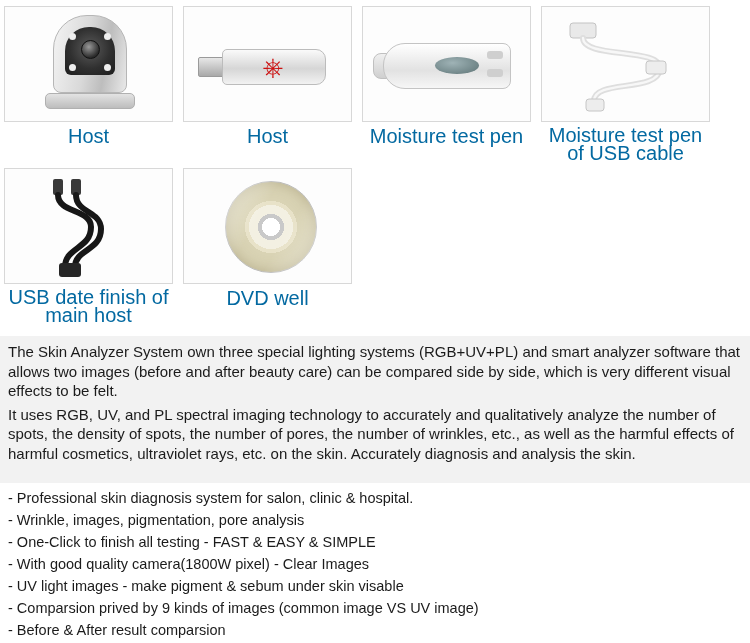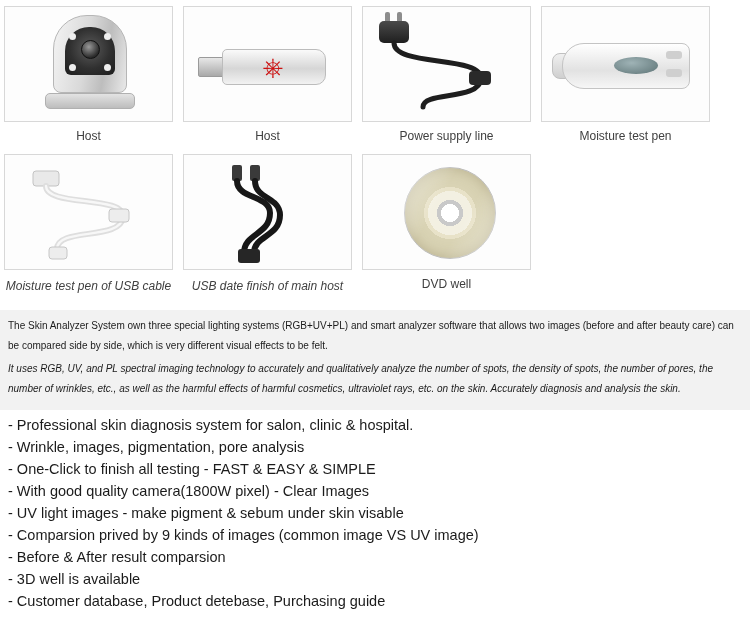--- a/index.html
+++ b/index.html
@@ -31,27 +31,27 @@
   .thumb {
     width: 169px;
     height: 116px;
     border: 1px solid #d8d8d8;
     background: #fdfdfd;
     position: relative;
     overflow: hidden;
   }
   .caption {
     text-align: center;
-    font-size: 12px;
-    color: #404040;
+    font-size: 20px;
+    color: #0369a1;
     line-height: 17px;
     padding: 6px 0 4px 0;
     min-height: 30px;
   }
-  .caption.two-line { line-height: 24px; padding-top: 4px; font-style: italic; }
+  .caption.two-line { line-height: 18px; padding-top: 4px; }
 
   
   .ill { position: absolute; }
 
   
   .host-body {
     left: 48px; top: 8px; width: 74px; height: 78px;
     background: linear-gradient(100deg,#f4f4f4 0%,#d9d9d9 45%,#bdbdbd 70%,#e9e9e9 100%);
     border-radius: 34px 34px 8px 8px;
     border: 1px solid #b6b6b6;
@@ -169,25 +169,25 @@
     background: linear-gradient(120deg, rgba(255,255,255,.55) 0%, rgba(255,255,255,0) 38%,
       rgba(255,255,255,0) 62%, rgba(255,255,255,.45) 100%);
   }
 
   
   .desc-box {
     margin: 8px 0 0 0;
     padding: 6px 8px 8px 8px;
     background: #f2f2f2;
     color: #1b1b1b;
-    font-size: 10px;
+    font-size: 15px;
     line-height: 19.5px;
   }
   .desc-box p { margin: 0 0 4px 0; }
-  .desc-box p:last-child { margin-bottom: 4px; font-style: italic; }
+  .desc-box p:last-child { margin-bottom: 12px; }
   .bullets {
     padding: 4px 8px 0 8px;
     font-size: 14.5px;
     line-height: 22px;
     color: #1b1b1b;
   }
   .bullets div { white-space: nowrap; }
 </style>
 </head>
 <body>
@@ -212,32 +212,20 @@
 
     <div class="cell">
       <div class="thumb">
         <div class="ill usb-metal"></div>
         <div class="ill usb-body"></div>
         <div class="ill usb-logo">⎈</div>
       </div>
       <div class="caption">Host</div>
     </div>
 
-    <div class="cell">
-      <div class="thumb">
-        <div class="ill plug-pin pp1"></div>
-        <div class="ill plug-pin pp2"></div>
-        <div class="ill plug"></div>
-        <svg class="ill cable-svg" width="169" height="116">
-          <path d="M31 36 C 31 60, 120 48, 118 72 C 116 94, 60 84, 60 100" stroke="#1e1e1e" stroke-width="5" fill="none" stroke-linecap="round"></path>
-          <rect x="106" y="64" width="22" height="14" rx="4" fill="#2a2a2a"></rect>
-        </svg>
-      </div>
-      <div class="caption">Power supply line</div>
-    </div>
 
 
     <div class="cell">
       <div class="thumb">
         <div class="ill pen-tip"></div>
         <div class="ill pen-body"></div>
         <div class="ill pen-oval"></div>
         <div class="ill pen-btn"></div>
         <div class="ill pen-btn2"></div>
       </div>

